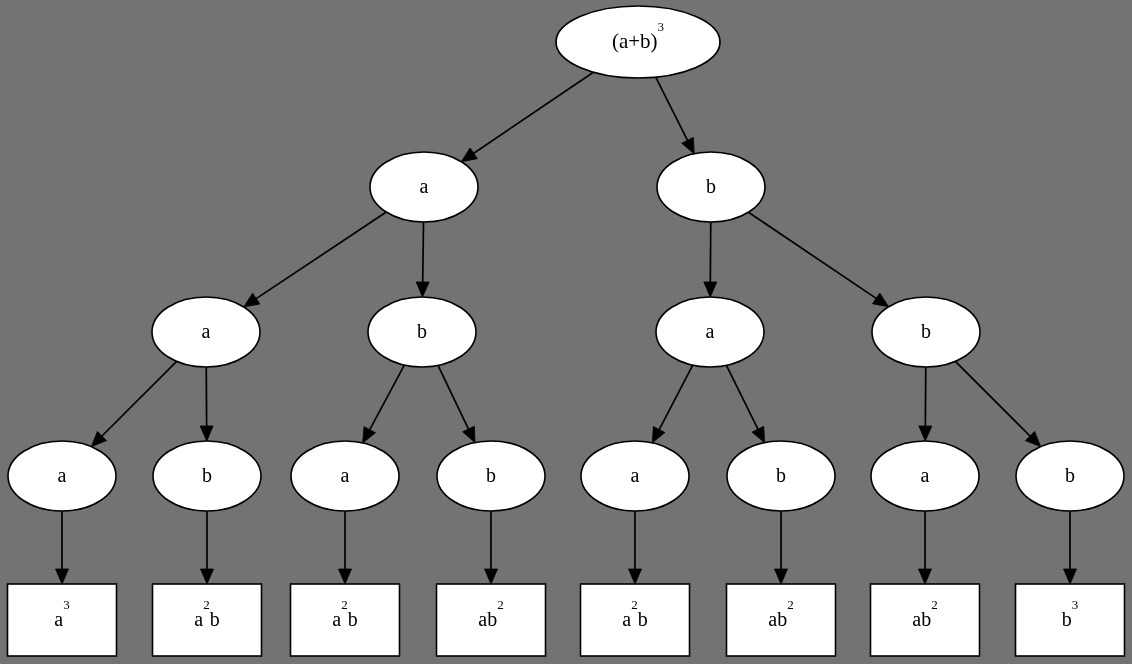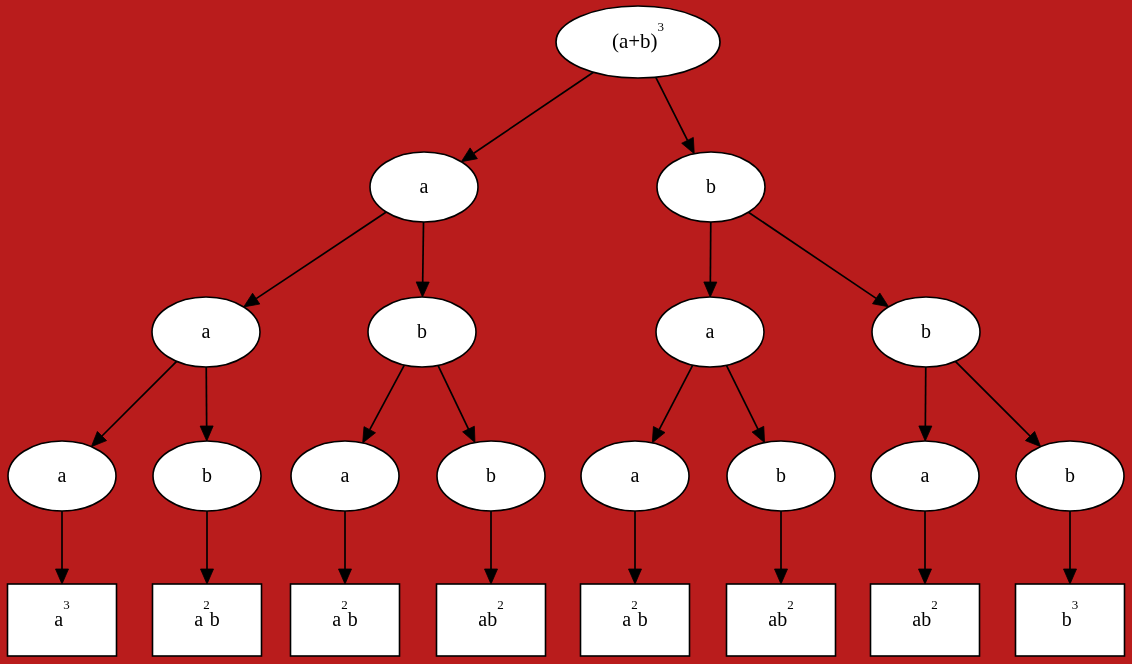--- a/index.html
+++ b/index.html
@@ -10,21 +10,21 @@
   body {
     width: 1132px;
     height: 664px;
     overflow: hidden;
     font-family: "Liberation Serif", "DejaVu Serif", serif;
   }
   #canvas-wrap {
     position: relative;
     width: 1132px;
     height: 664px;
-    background: #b91c1c;
+    background: #737373;
   }
   svg#tree-svg {
     position: absolute;
     left: 0;
     top: 0;
     width: 1132px;
     height: 664px;
     display: block;
   }
   .node-shape {

